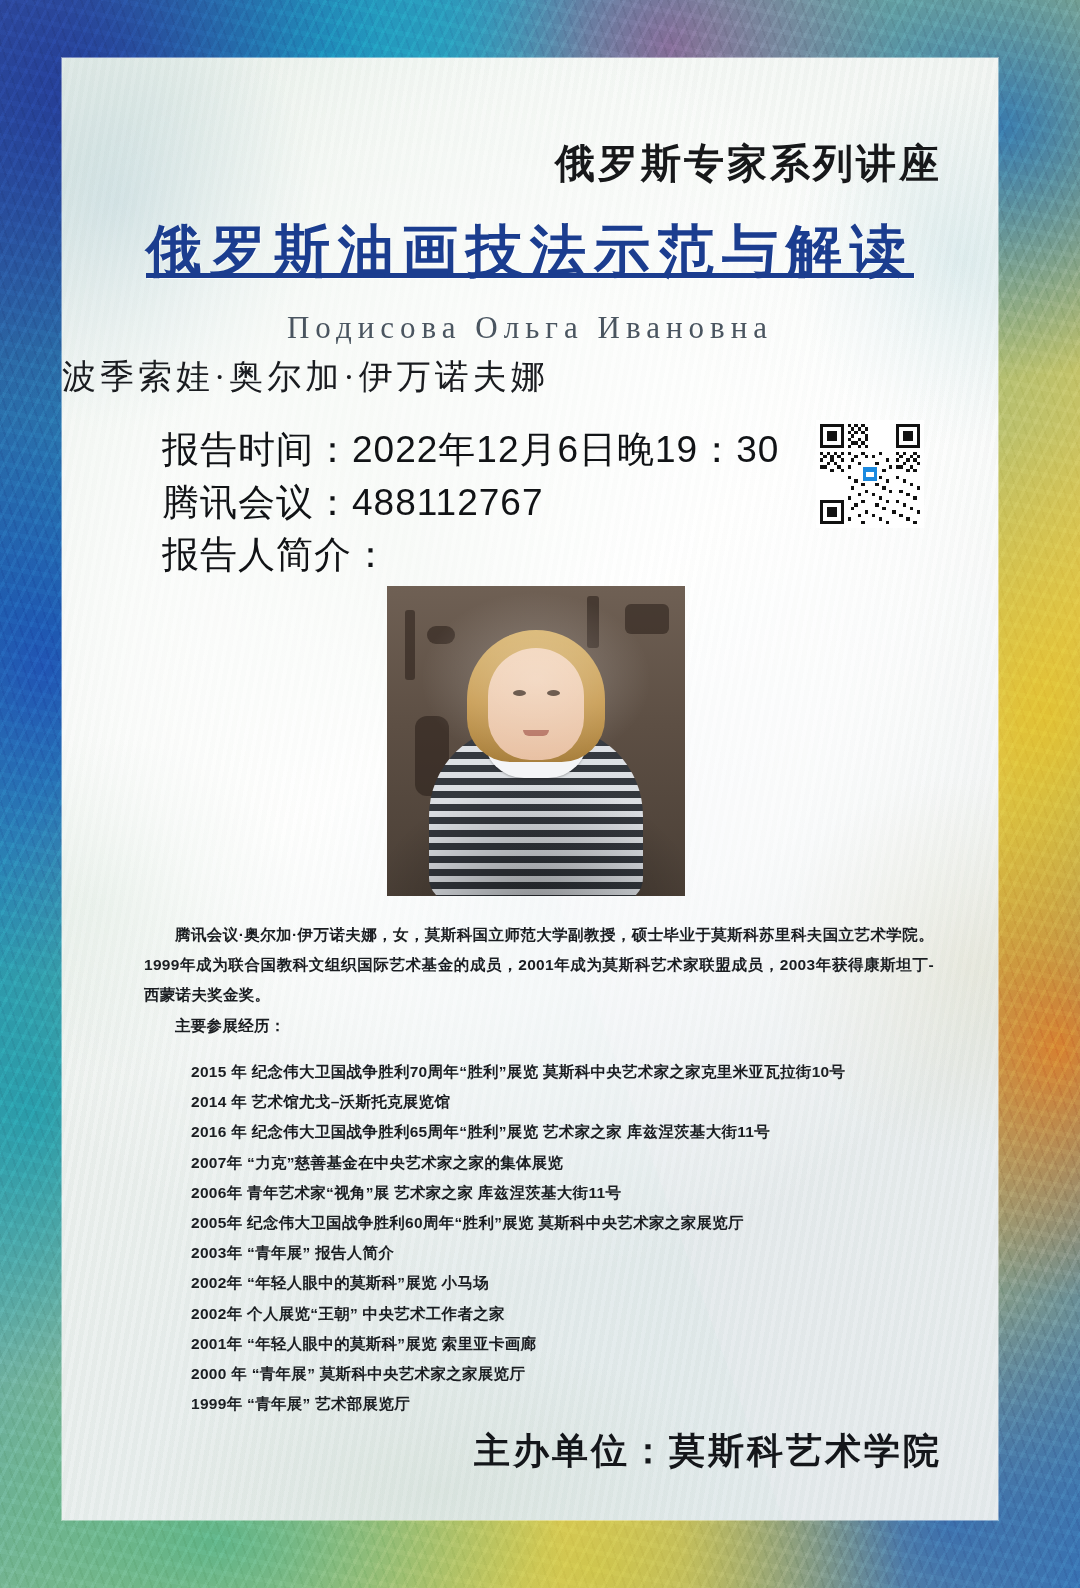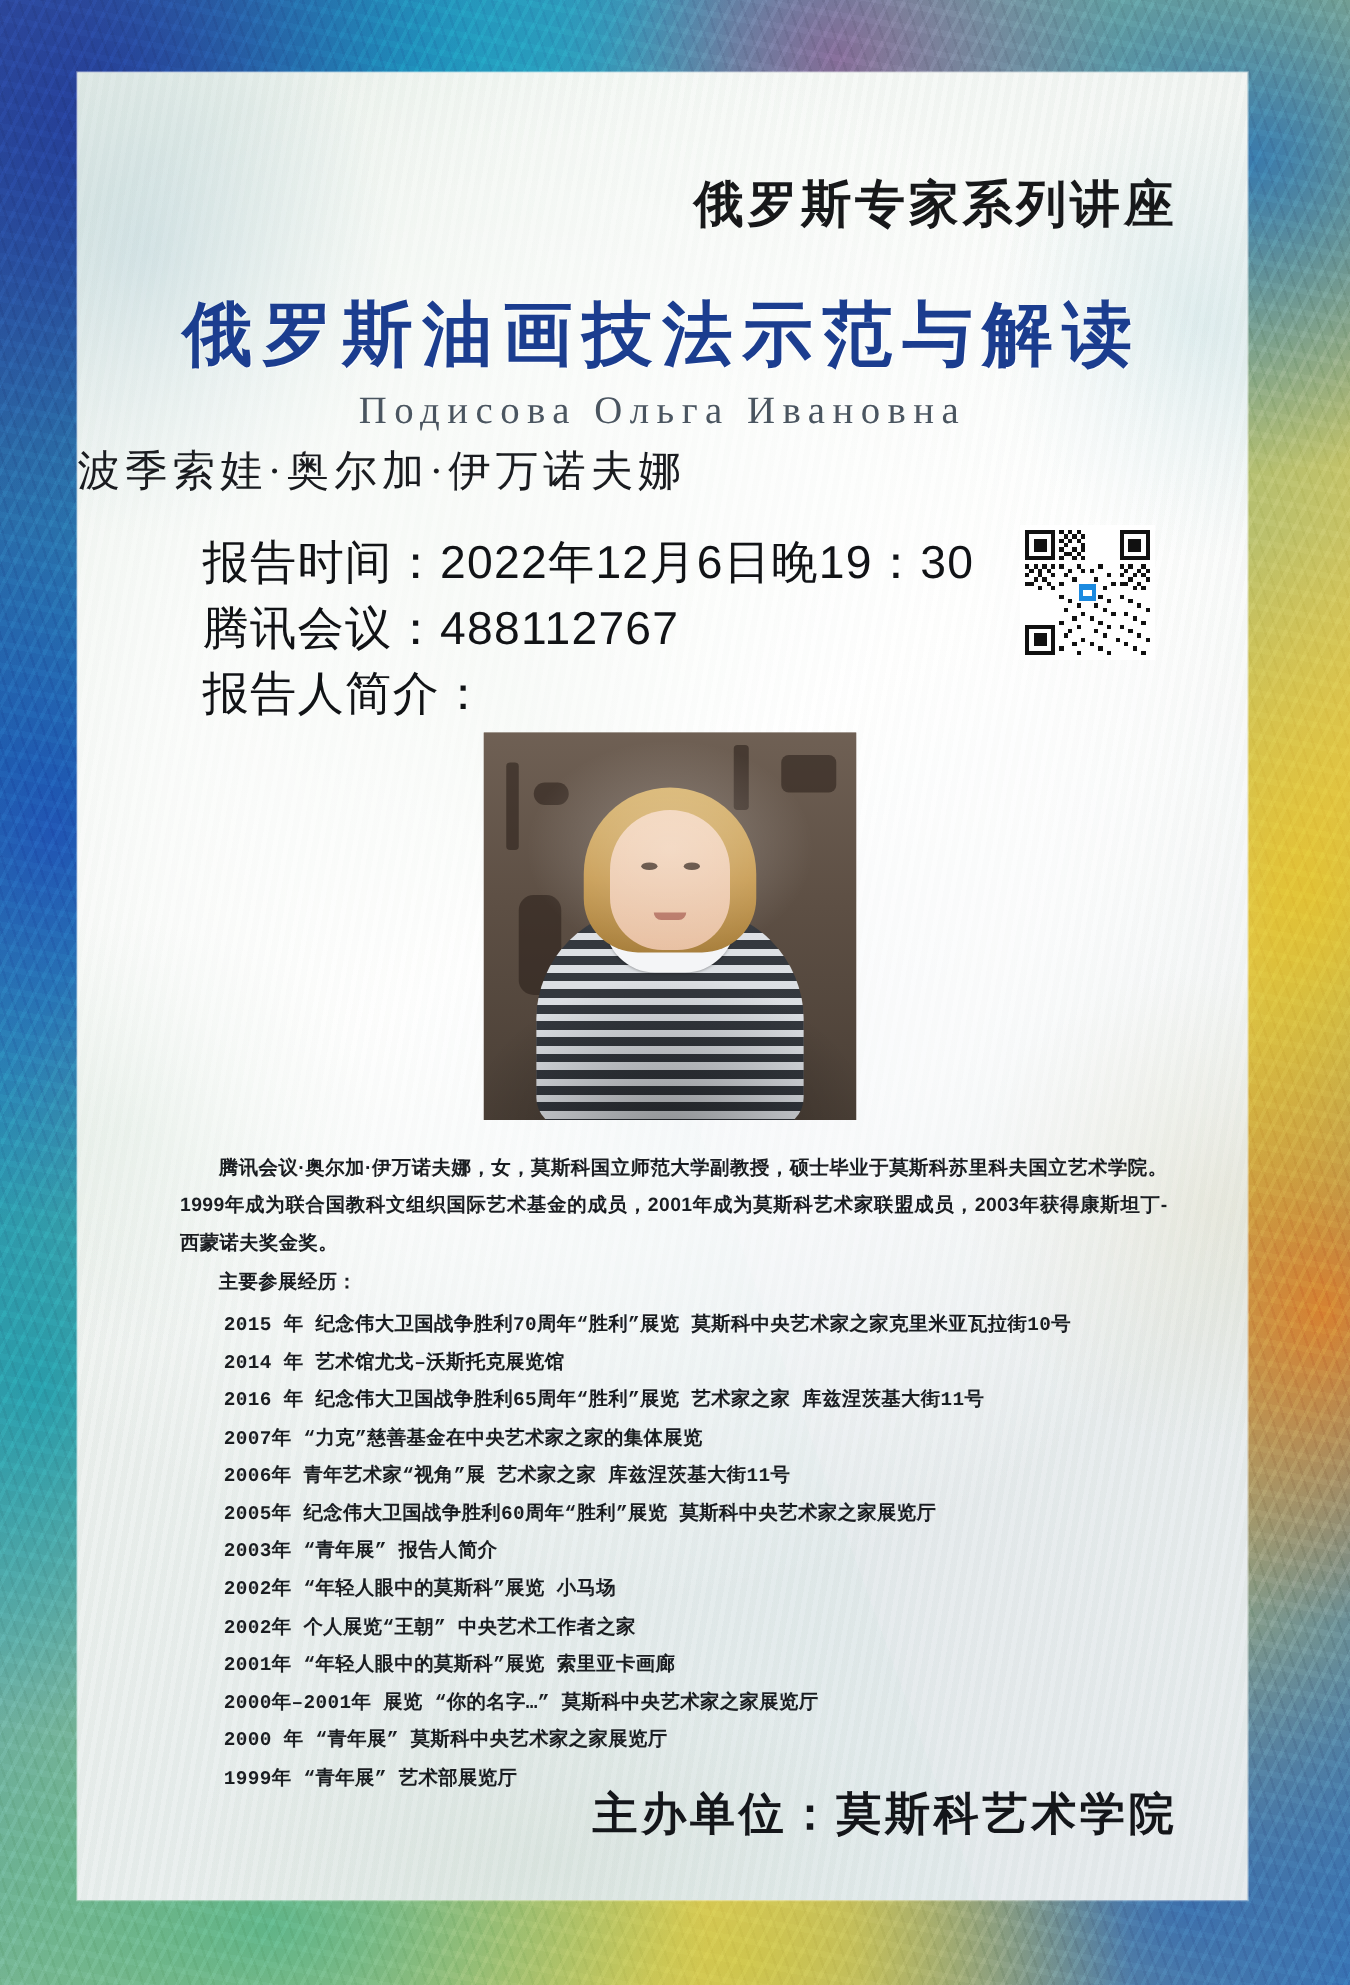--- a/index.html
+++ b/index.html
@@ -104,29 +104,30 @@
     font-weight: bold;
     font-size: 40px;
     letter-spacing: 3px;
     color: #17181a;
     white-space: nowrap;
   }
   .main-title {
     position: absolute;
     left: 0;
     right: 0;
-    top: 172px;
+    top: 156px;
     text-align: center;
     font-family: "Liberation Serif", serif;
     font-weight: bold;
     font-size: 56px;
     letter-spacing: 8px;
     color: #1b3d8f;
     text-shadow: 1px 1px 0 rgba(255,255,255,.7);
     white-space: nowrap;
+    text-decoration: underline;
   }
   .name-ru {
     position: absolute;
     left: 0;
     right: 0;
     top: 252px;
     text-align: center;
     font-family: "Liberation Serif", serif;
     font-size: 31px;
     letter-spacing: 6px;
@@ -294,24 +295,23 @@
   }
   .bio-sub {
     font-size: 15.5px;
     line-height: 1.95;
     letter-spacing: .3px;
     margin: 0;
     text-indent: 2em;
     font-weight: bold;
   }
   .exh-list {
-    margin: 4px;
+    margin: 16px;
     padding: 0;
     list-style: none;
-    font-family: Liberation Mono, monospace;
   }
   .exh-item {
     font-size: 15.5px;
     line-height: 1.95;
     letter-spacing: .3px;
     text-indent: 2em;
     font-weight: bold;
   }
 
   
@@ -517,21 +517,20 @@
           <li class="exh-item">2015 年 纪念伟大卫国战争胜利70周年“胜利”展览 莫斯科中央艺术家之家克里米亚瓦拉街10号</li>
           <li class="exh-item">2014 年 艺术馆尤戈–沃斯托克展览馆</li>
           <li class="exh-item">2016 年 纪念伟大卫国战争胜利65周年“胜利”展览 艺术家之家 库兹涅茨基大街11号</li>
           <li class="exh-item">2007年 “力克”慈善基金在中央艺术家之家的集体展览</li>
           <li class="exh-item">2006年 青年艺术家“视角”展 艺术家之家 库兹涅茨基大街11号</li>
           <li class="exh-item">2005年 纪念伟大卫国战争胜利60周年“胜利”展览 莫斯科中央艺术家之家展览厅</li>
           <li class="exh-item">2003年 “青年展” 报告人简介</li>
           <li class="exh-item">2002年 “年轻人眼中的莫斯科”展览 小马场</li>
           <li class="exh-item">2002年 个人展览“王朝” 中央艺术工作者之家</li>
           <li class="exh-item">2001年 “年轻人眼中的莫斯科”展览 索里亚卡画廊</li>
-          <li class="exh-item">2000年–2001年 展览 “你的名字…” 莫斯科中央艺术家之家展览厅</li>
           <li class="exh-item">2000 年 “青年展” 莫斯科中央艺术家之家展览厅</li>
           <li class="exh-item">1999年 “青年展” 艺术部展览厅</li>
         </ul>
       </div>
 
       <div class="footer">主办单位：莫斯科艺术学院</div>
 
     </div>
   </div>
 </div>

